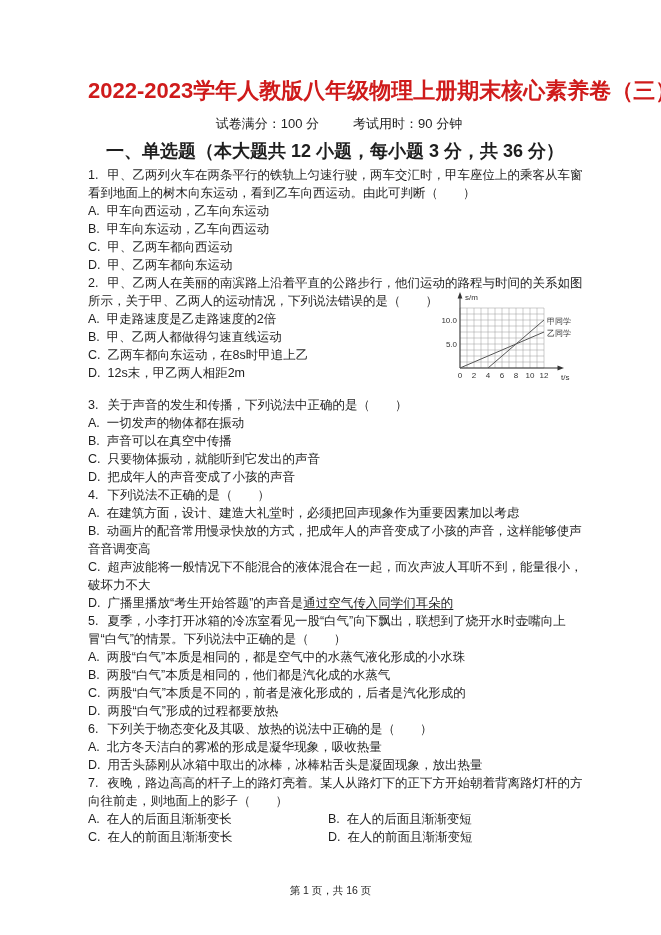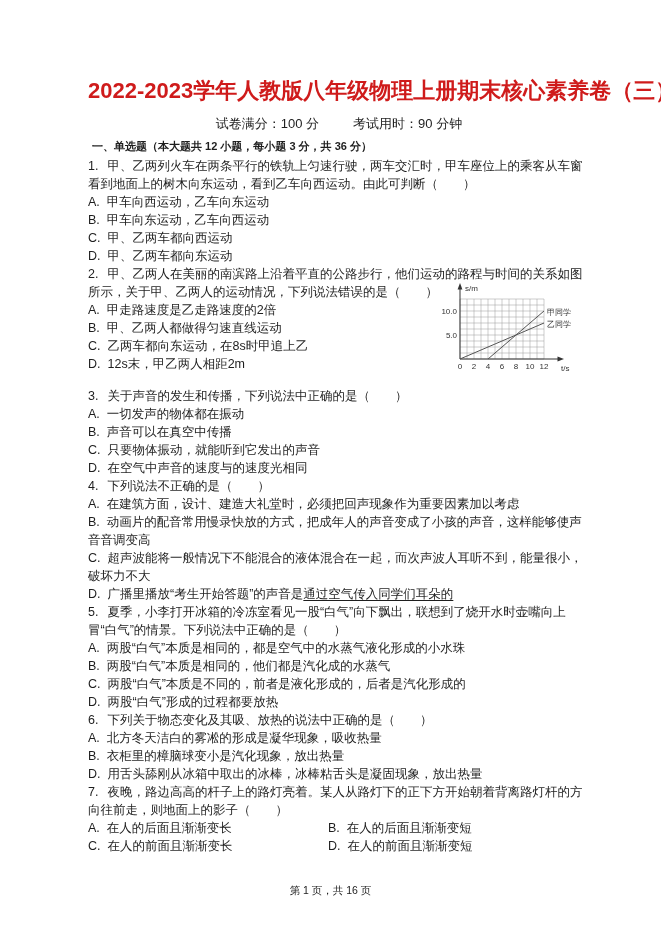--- a/index.html
+++ b/index.html
@@ -7,21 +7,21 @@
     width:661px;height:935px;background:#ffffff;position:relative;overflow:hidden;
     font-family:"Liberation Sans","DejaVu Sans",sans-serif;color:#1e1e1e;
   }
   .content{padding:76px 71px 0 88px;}
   .title{
     font-size:22px;font-weight:bold;text-align:center;margin:0 0 9px 0;
     white-space:nowrap;
   }
   .subtitle{text-align:center;font-size:13px;margin:0 0 6px 0;}
   .subtitle .gap{display:inline-block;width:34px;}
-  .section{font-size:11px;font-weight:bold;margin:0 0 3px 4px;white-space:nowrap;}
+  .section{font-size:18px;font-weight:bold;margin:0 0 3px 18px;white-space:nowrap;}
   .q{font-size:12.5px;line-height:18px;}
   .q p,.q .opt{margin:0;padding:0;}
   .qn{margin-right:9px;}
   .ol{margin-right:7px;}
   .q2{position:relative;margin-bottom:14px;}
   .graph{position:absolute;top:16px;right:4px;}
   .graph text{fill:#333;font-size:8px;font-family:"Liberation Sans","DejaVu Sans",sans-serif;}
   .underline{text-decoration:underline;text-underline-offset:2px;margin-top:44px;}
   .opts2{display:grid;grid-template-columns:240px auto;}
   .footer{
@@ -101,21 +101,21 @@
     <div class="opt"><span class="ol">B.</span><span>甲、乙两人都做得匀速直线运动</span></div>
     <div class="opt"><span class="ol">C.</span><span>乙两车都向东运动，在8s时甲追上乙</span></div>
     <div class="opt"><span class="ol">D.</span><span>12s末，甲乙两人相距2m</span></div>
   </div>
 
   <div class="q">
     <p><span class="qn">3.</span><span>关于声音的发生和传播，下列说法中正确的是（　　）</span></p>
     <div class="opt"><span class="ol">A.</span><span>一切发声的物体都在振动</span></div>
     <div class="opt"><span class="ol">B.</span><span>声音可以在真空中传播</span></div>
     <div class="opt"><span class="ol">C.</span><span>只要物体振动，就能听到它发出的声音</span></div>
-    <div class="opt"><span class="ol">D.</span><span>在空气中声音的速度与的速度光相同</span></div>
+    <div class="opt"><span class="ol">D.</span><span>把成年人的声音变成了小孩的声音</span></div>
   </div>
 
   <div class="q">
     <p><span class="qn">4.</span><span>下列说法不正确的是（　　）</span></p>
     <div class="opt"><span class="ol">A.</span><span>在建筑方面，设计、建造大礼堂时，必须把回声现象作为重要因素加以考虑</span></div>
     <div class="opt"><span class="ol">B.</span><span>动画片的配音常用慢录快放的方式，把成年人的声音变成了小孩的声音，这样能够使声音音调变高</span></div>
     <div class="opt"><span class="ol">C.</span><span>超声波能将一般情况下不能混合的液体混合在一起，而次声波人耳听不到，能量很小，破坏力不大</span></div>
     <div class="opt"><span class="ol">D.</span><span>广播里播放“考生开始答题”的声音是</span><span class="underline">通过空气传入同学们耳朵的</span></div>
   </div>
 
@@ -123,21 +123,20 @@
     <p><span class="qn">5.</span><span>夏季，小李打开冰箱的冷冻室看见一股“白气”向下飘出，联想到了烧开水时壶嘴向上冒“白气”的情景。下列说法中正确的是（　　）</span></p>
     <div class="opt"><span class="ol">A.</span><span>两股“白气”本质是相同的，都是空气中的水蒸气液化形成的小水珠</span></div>
     <div class="opt"><span class="ol">B.</span><span>两股“白气”本质是相同的，他们都是汽化成的水蒸气</span></div>
     <div class="opt"><span class="ol">C.</span><span>两股“白气”本质是不同的，前者是液化形成的，后者是汽化形成的</span></div>
     <div class="opt"><span class="ol">D.</span><span>两股“白气”形成的过程都要放热</span></div>
   </div>
 
   <div class="q">
     <p><span class="qn">6.</span><span>下列关于物态变化及其吸、放热的说法中正确的是（　　）</span></p>
     <div class="opt"><span class="ol">A.</span><span>北方冬天洁白的雾凇的形成是凝华现象，吸收热量</span></div>
-    <div class="opt"><span class="ol">B.</span><span>衣柜里的樟脑球变小是汽化现象，放出热量</span></div>
     <div class="opt"><span class="ol">D.</span><span>用舌头舔刚从冰箱中取出的冰棒，冰棒粘舌头是凝固现象，放出热量</span></div>
   </div>
 
   <div class="q">
     <p><span class="qn">7.</span><span>夜晚，路边高高的杆子上的路灯亮着。某人从路灯下的正下方开始朝着背离路灯杆的方向往前走，则地面上的影子（　　）</span></p>
     <div class="opts2">
       <div class="opt"><span class="ol">A.</span><span>在人的后面且渐渐变长</span></div>
       <div class="opt"><span class="ol">B.</span><span>在人的后面且渐渐变短</span></div>
       <div class="opt"><span class="ol">C.</span><span>在人的前面且渐渐变长</span></div>
       <div class="opt"><span class="ol">D.</span><span>在人的前面且渐渐变短</span></div>

